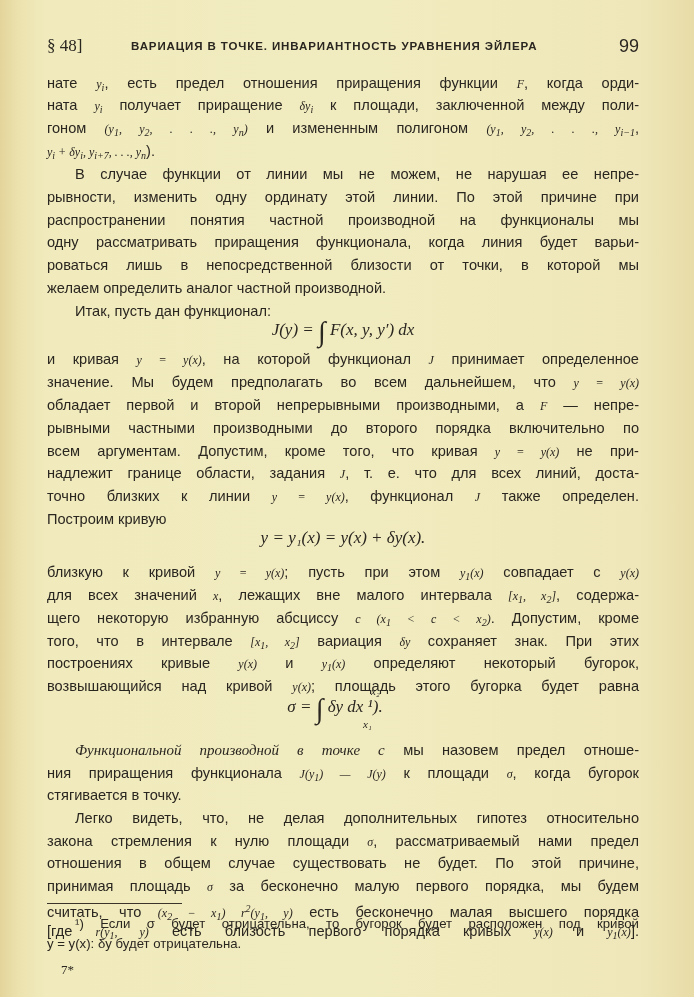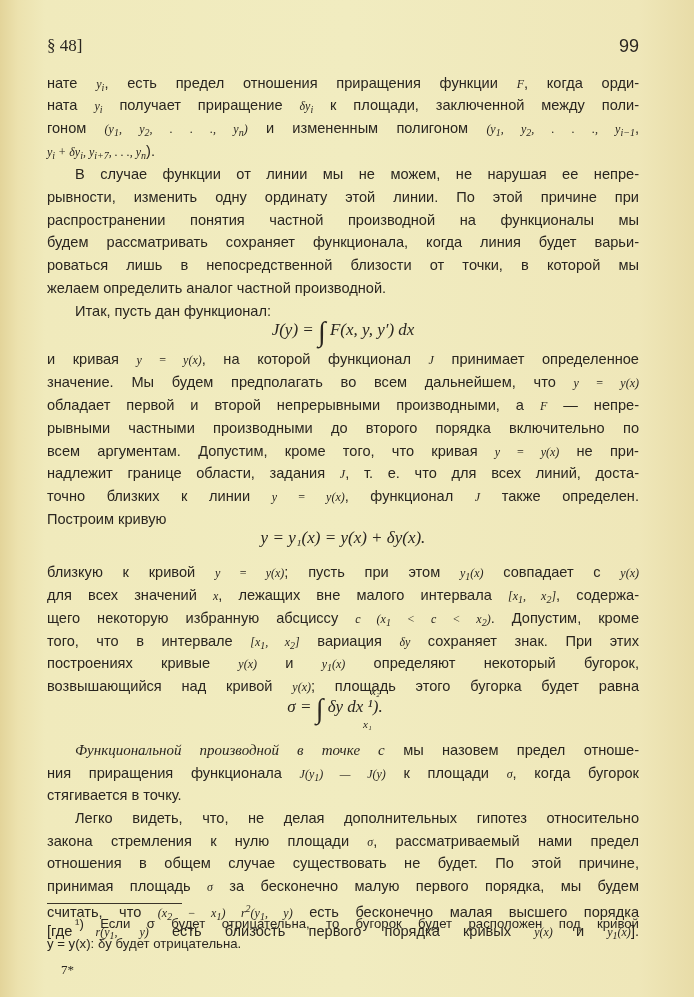--- a/index.html
+++ b/index.html
@@ -37,31 +37,32 @@
   .fn { font-size: 13.2px; }
   .sig { position: absolute; left: 14px; top: 956px; font-size: 13px; font-family: "Liberation Serif", serif; }
 </style>
 </head>
 <body>
 
 <div class="page" style="top: 30px;">
 
   <div class="header" style="top: 4px;">
     <span class="hdr-sec">§ 48]</span>
+    <span class="hdr-title">ВАРИАЦИЯ В ТОЧКЕ. ИНВАРИАНТНОСТЬ УРАВНЕНИЯ ЭЙЛЕРА</span>
     <span class="hdr-num">99</span>
   </div>
 
   <div class="ln" style="top: 42px;">нате <span class="m">y<sub>i</sub></span>, есть предел отношения приращения функции <span class="m">F</span>, когда орди-</div>
   <div class="ln" style="top: 64px;">ната <span class="m">y<sub>i</sub></span> получает приращение <span class="m">δy<sub>i</sub></span> к площади, заключенной между поли-</div>
   <div class="ln" style="top: 87px;">гоном <span class="m">(y<sub>1</sub>, y<sub>2</sub>, . . ., y<sub>n</sub>)</span> и измененным полигоном <span class="m">(y<sub>1</sub>, y<sub>2</sub>, . . ., y<sub>i−1</sub></span>,</div>
   <div class="ln last" style="top: 110px;"><span class="m">y<sub>i</sub> + δy<sub>i</sub>, y<sub>i+7</sub>, . . ., y<sub>n</sub></span>).</div>
   <div class="ln indent" style="top: 133px;">В случае функции от линии мы не можем, не нарушая ее непре-</div>
   <div class="ln" style="top: 156px;">рывности, изменить одну ординату этой линии. По этой причине при</div>
   <div class="ln" style="top: 179px;">распространении понятия частной производной на функционалы мы</div>
-  <div class="ln" style="top: 201px;">будем рассматривать сохраняет функционала, когда линия будет варьи-</div>
+  <div class="ln" style="top: 201px;">одну рассматривать приращения функционала, когда линия будет варьи-</div>
   <div class="ln" style="top: 224px;">роваться лишь в непосредственной близости от точки, в которой мы</div>
   <div class="ln last" style="top: 247px;">желаем определить аналог частной производной.</div>
   <div class="ln indent last" style="top: 270px;">Итак, пусть дан функционал:</div>
 
   <div class="formula" style="top: 286px;">J(y) = <span class="int-glyph">∫</span> F(x, y, y′) dx</div>
 
   <div class="ln" style="top: 318px;">и кривая <span class="m">y = y(x)</span>, на которой функционал <span class="m">J</span> принимает определенное</div>
   <div class="ln" style="top: 341px;">значение. Мы будем предполагать во всем дальнейшем, что <span class="m">y = y(x)</span></div>
   <div class="ln" style="top: 364px;">обладает первой и второй непрерывными производными, а <span class="m">F</span> — непре-</div>
   <div class="ln" style="top: 387px;">рывными частными производными до второго порядка включительно по</div>

